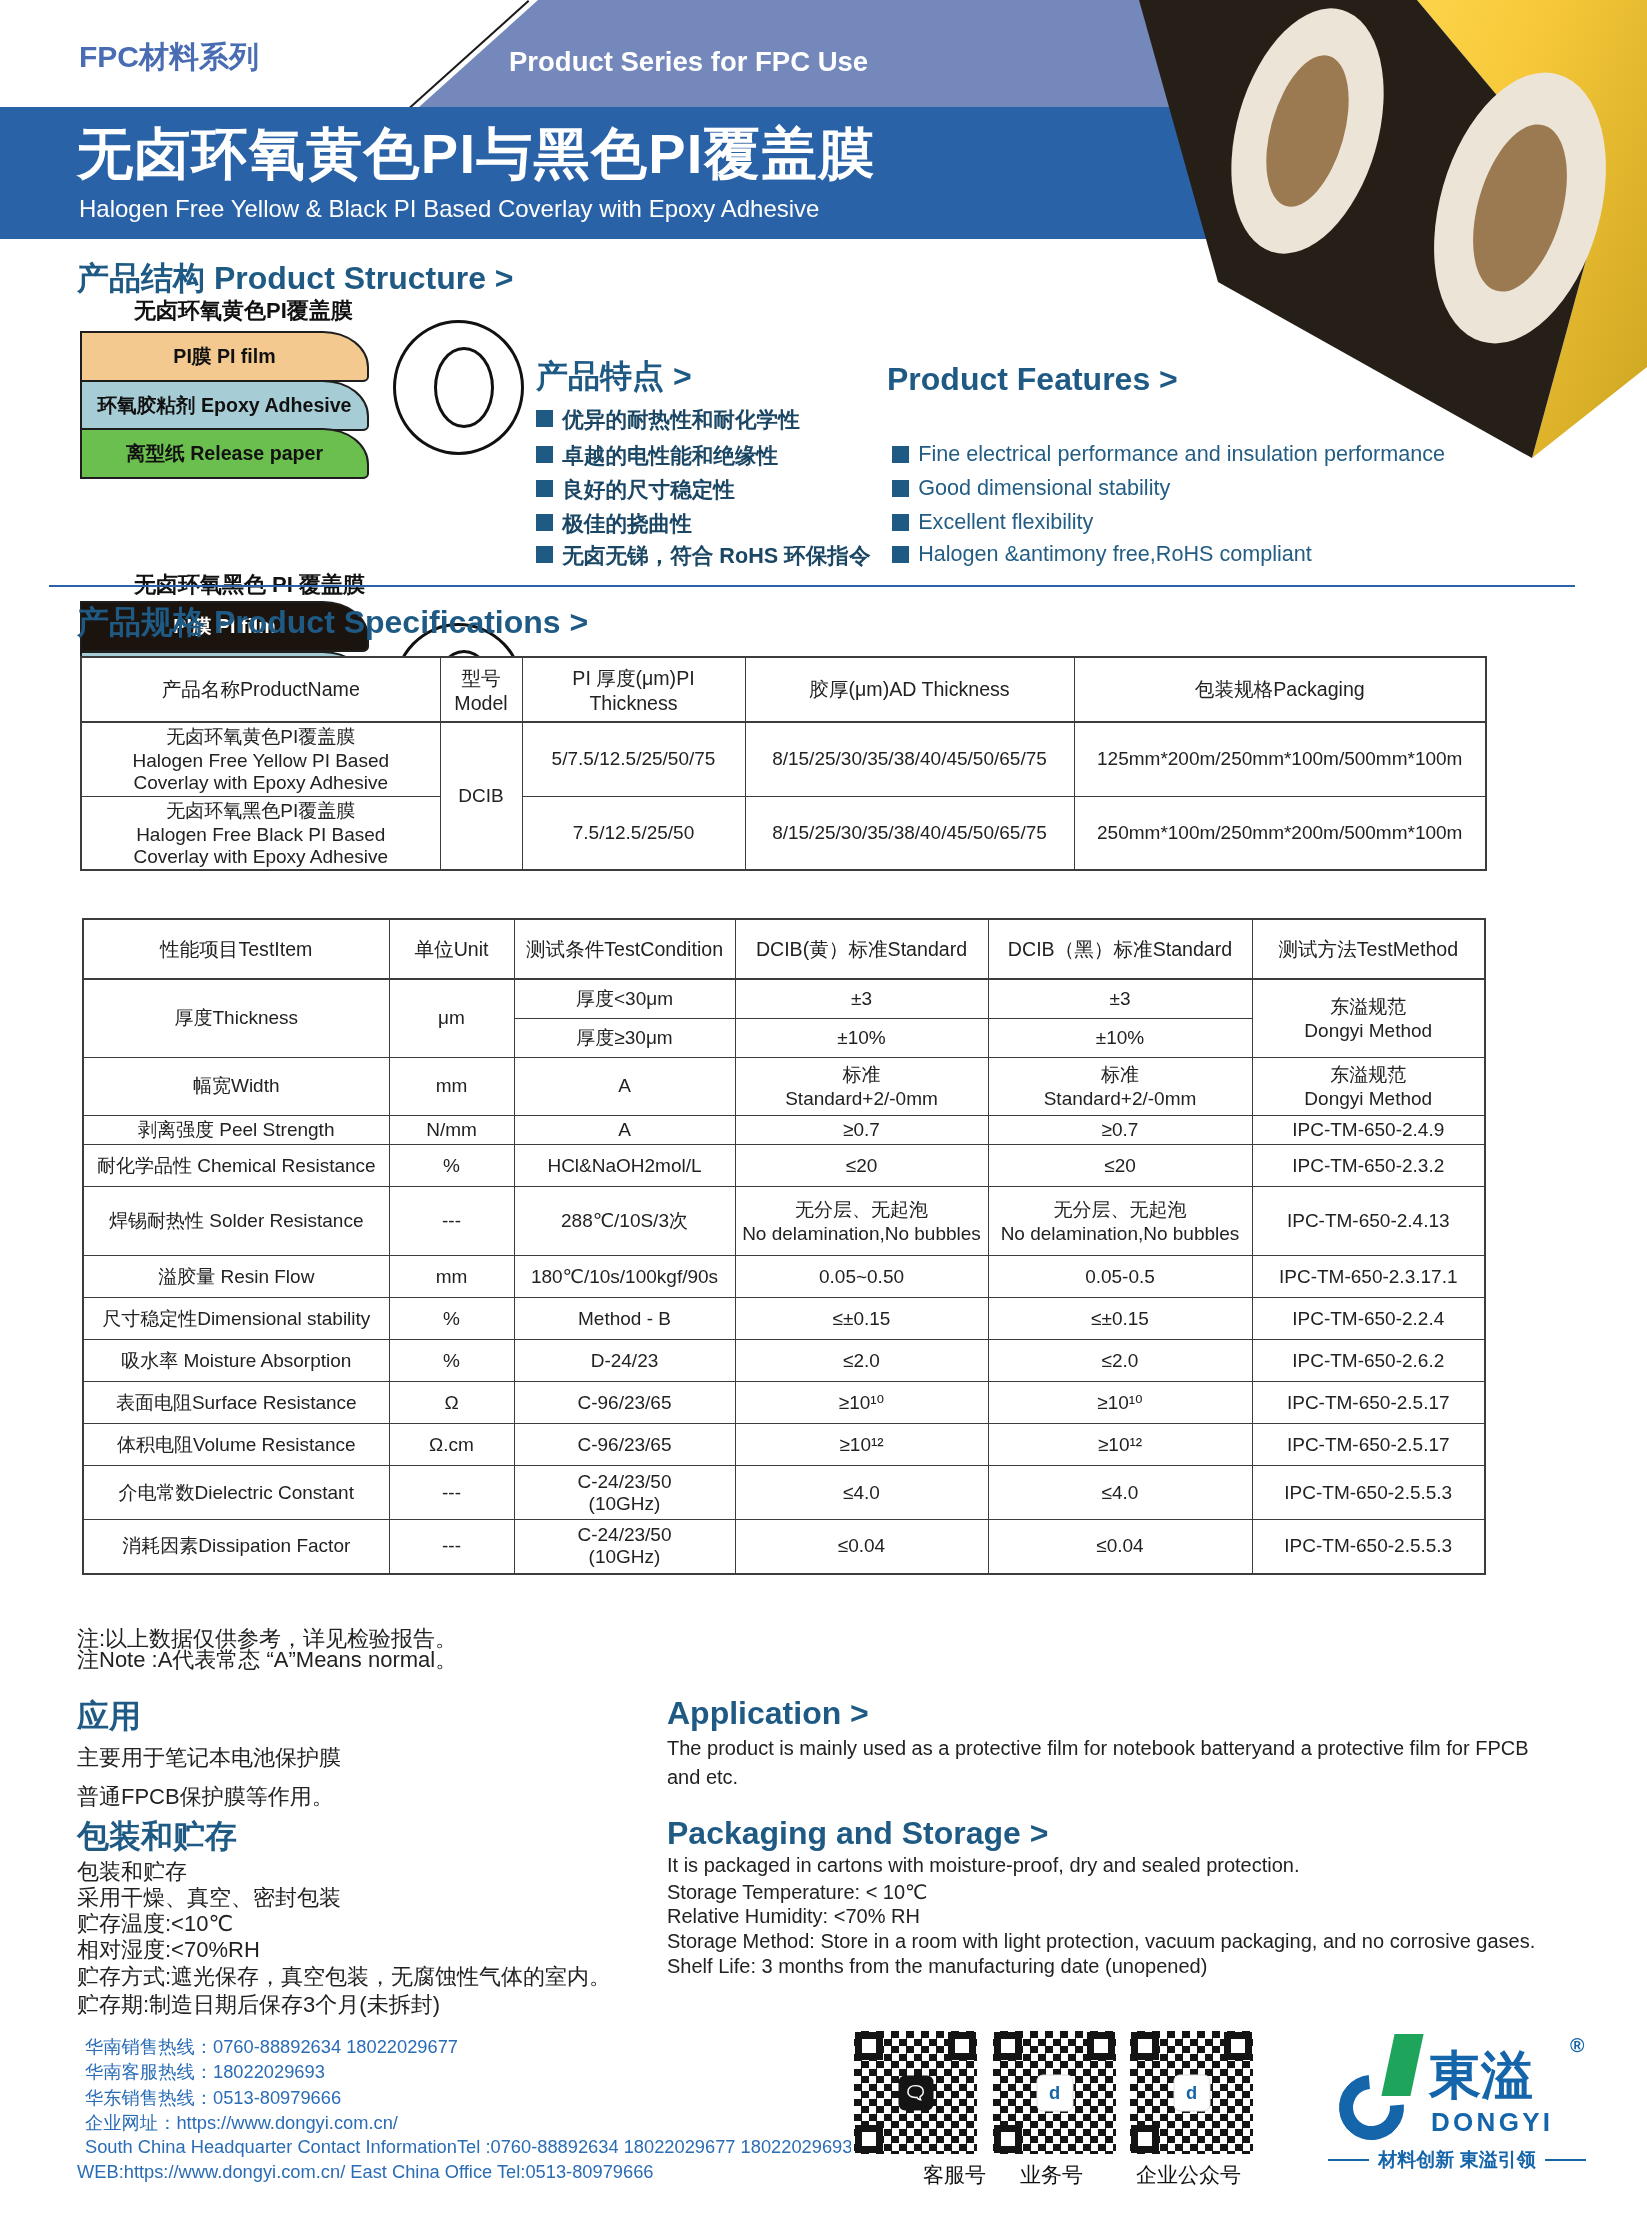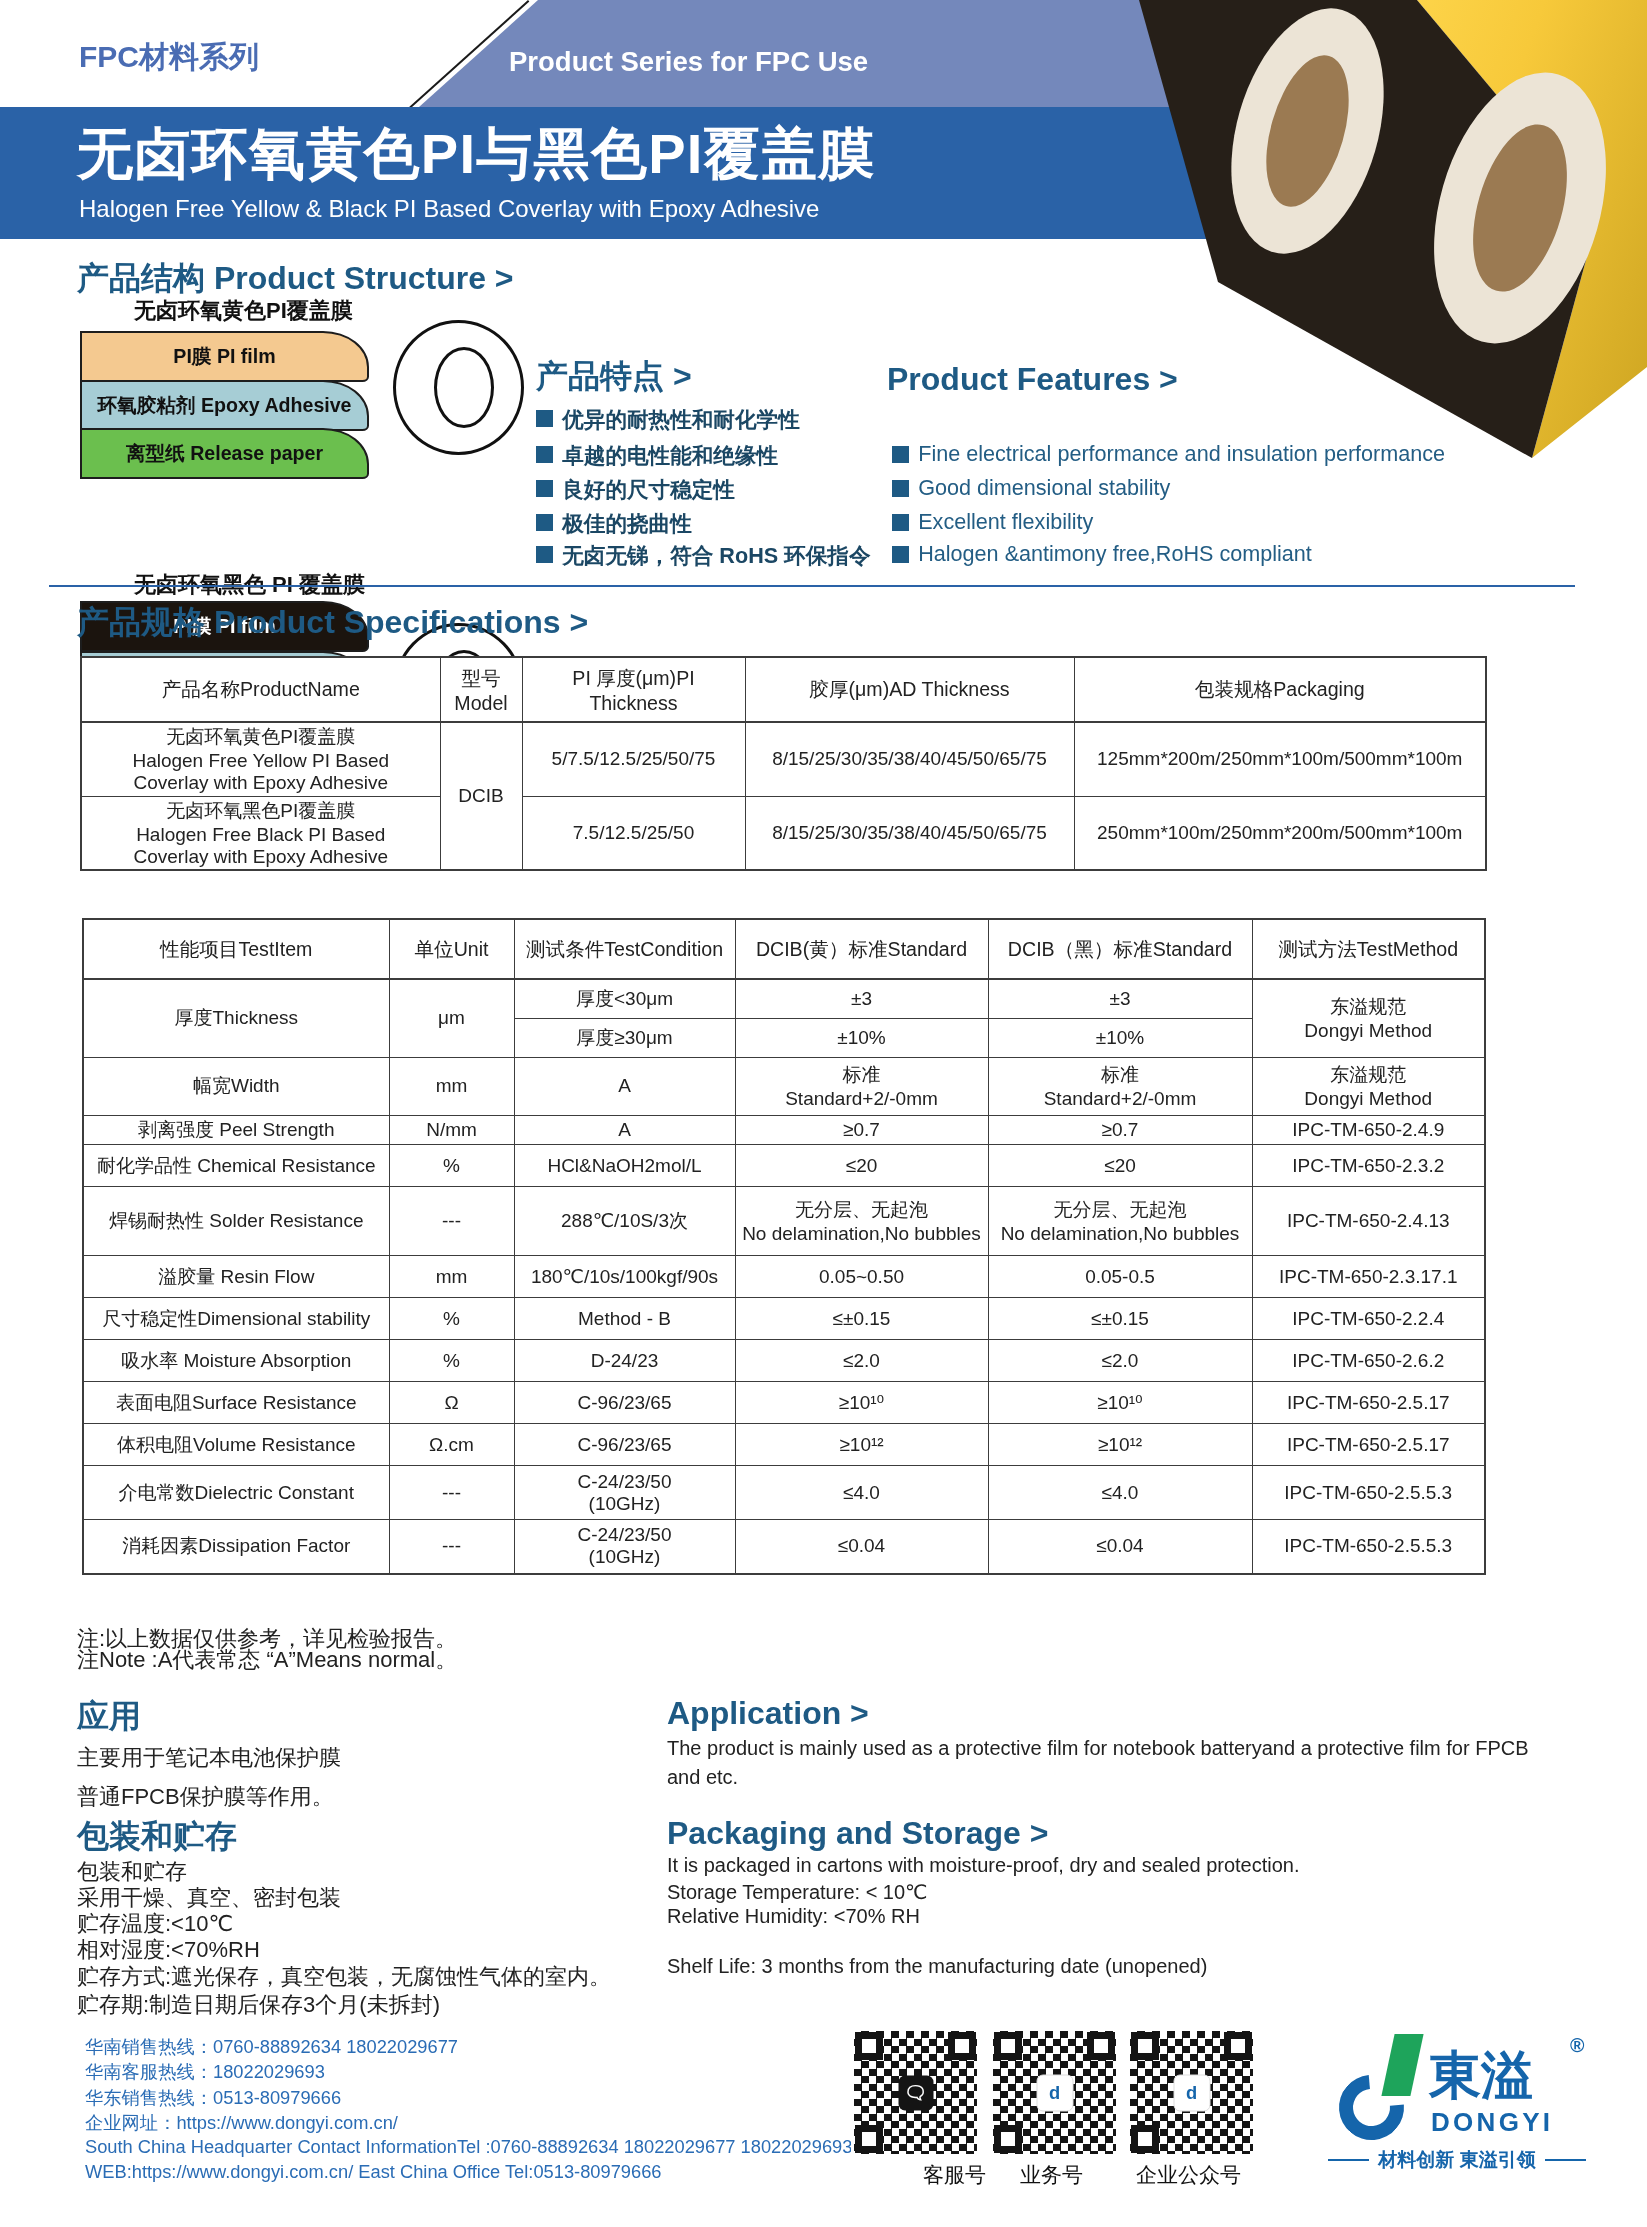--- a/index.html
+++ b/index.html
@@ -362,28 +362,29 @@
   <div class="abs body-cn" style="left:77px;top:1857px;">包装和贮存</div>
   <div class="abs body-cn" style="left:77px;top:1883px;">采用干燥、真空、密封包装</div>
   <div class="abs body-cn" style="left:77px;top:1909px;">贮存温度:&lt;10℃</div>
   <div class="abs body-cn" style="left:77px;top:1935px;">相对湿度:&lt;70%RH</div>
   <div class="abs body-cn" style="left:77px;top:1962px;">贮存方式:遮光保存，真空包装，无腐蚀性气体的室内。</div>
   <div class="abs body-cn" style="left:77px;top:1990px;">贮存期:制造日期后保存3个月(未拆封)</div>
 
   <div class="abs body-en" style="left:667px;top:1854px;">It is packaged in cartons with moisture-proof, dry and sealed protection.</div>
   <div class="abs body-en" style="left:667px;top:1880px;">Storage Temperature: &lt; 10℃</div>
   <div class="abs body-en" style="left:667px;top:1905px;">Relative Humidity: &lt;70% RH</div>
+  <div class="abs body-en" style="left:667px;top:1930px;">Storage Method: Store in a room with light protection, vacuum packaging, and no corrosive gases.</div>
   <div class="abs body-en" style="left:667px;top:1955px;">Shelf Life: 3 months from the manufacturing date (unopened)</div>
 
   <div class="abs contact" style="left:85px;top:2034px;">华南销售热线：0760-88892634 18022029677</div>
   <div class="abs contact" style="left:85px;top:2059px;">华南客服热线：18022029693</div>
   <div class="abs contact" style="left:85px;top:2085px;">华东销售热线：0513-80979666</div>
   <div class="abs contact" style="left:85px;top:2110px;">企业网址：https://www.dongyi.com.cn/</div>
   <div class="abs contact" style="left:85px;top:2136px;">South China Headquarter Contact InformationTel :0760-88892634 18022029677 18022029693</div>
-  <div class="abs contact" style="left:85px;top:2161px;">WEB:https://www.dongyi.com.cn/  East China Office Tel:0513-80979666</div>
+  <div class="abs contact" style="left:77px;top:2161px;">WEB:https://www.dongyi.com.cn/  East China Office Tel:0513-80979666</div>
 
   <div class="qr" style="left:851px;top:2028px;">
     <div class="finder f-tl"></div>
     <div class="finder f-tr"></div>
     <div class="finder f-bl"></div>
     <div class="qr-badge badge-dark">🗨</div>
   </div>
   <div class="qr" style="left:990px;top:2028px;">
     <div class="finder f-tl"></div>
     <div class="finder f-tr"></div>

